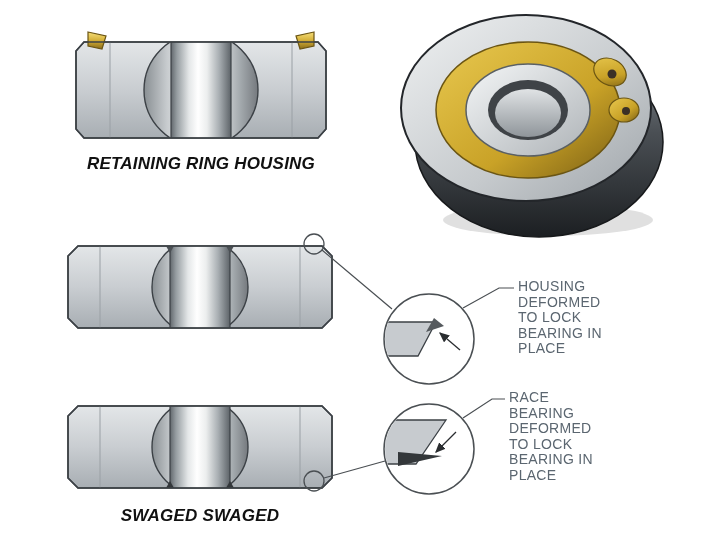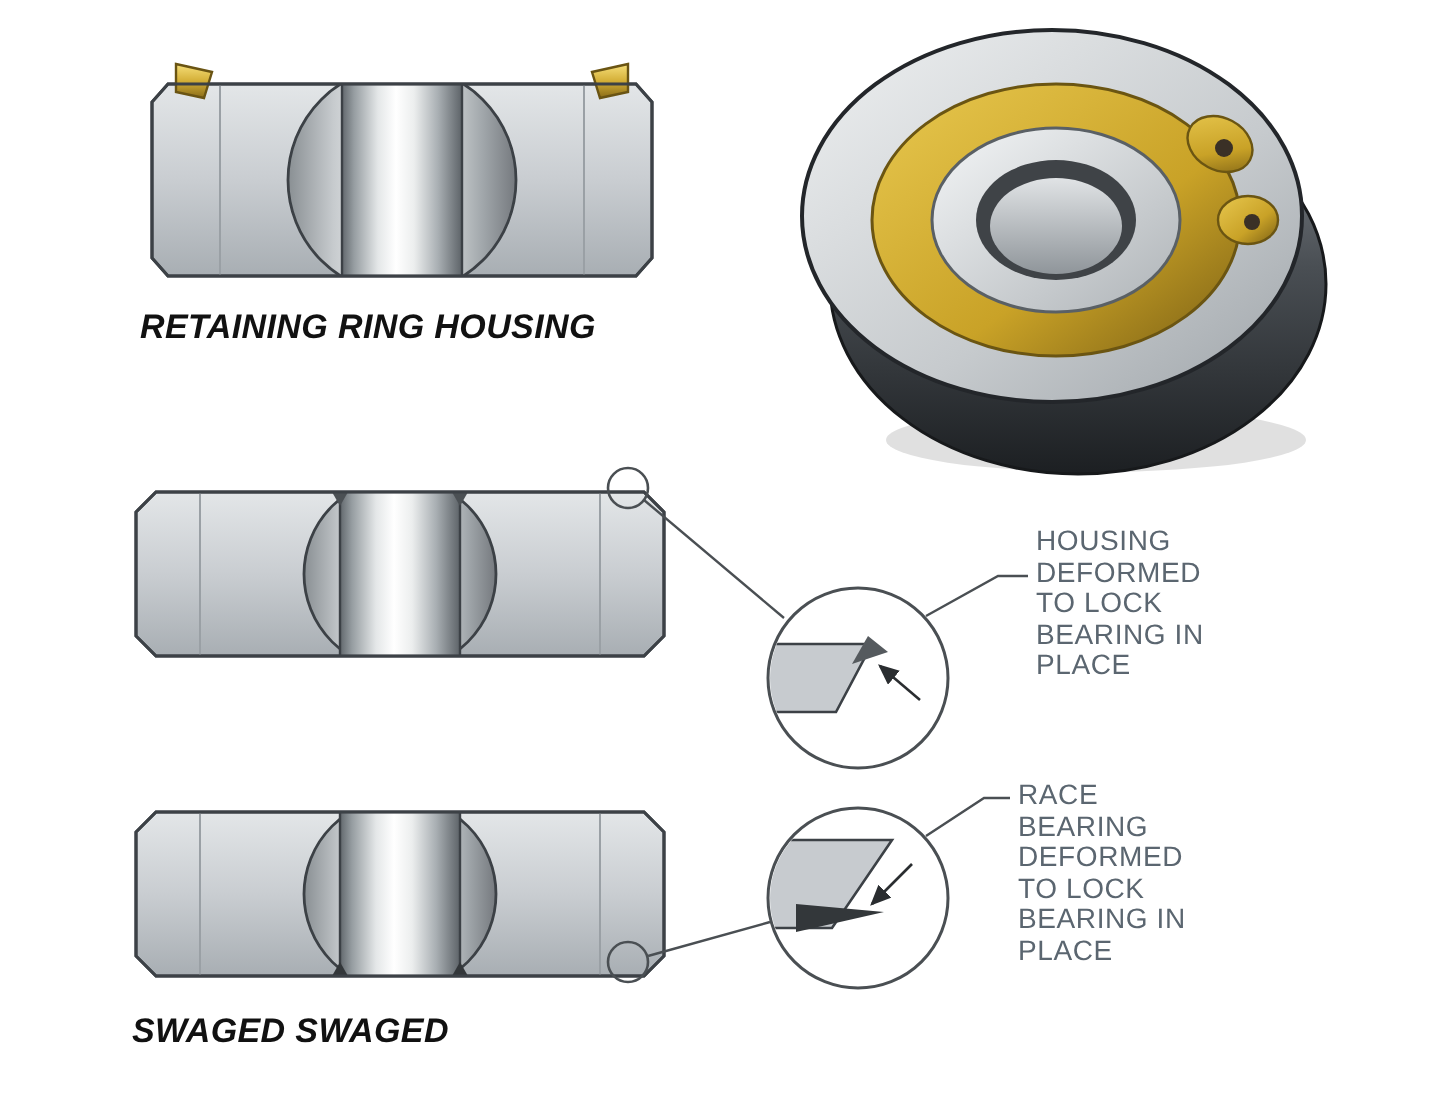--- a/index.html
+++ b/index.html
@@ -2,21 +2,21 @@
 <html style="--background: #ffffff; --gold_accent: #d4af37; --housing_gray: #c7cbcf; --outline: #3c4146; --callout_text: #5b6670; --label_text: #111111;"><head>
 <meta charset="utf-8">
 <style>
   html,body{margin:0;padding:0;background:#fff;}
   .canvas{
     position:relative;width:720px;height:556px;background:var(--background,#fff);
     font-family:"Liberation Sans",sans-serif;overflow:hidden;
   }
   .abs{position:absolute;}
   .section-label{
-    position:absolute;
+    position:absolute;text-align:center;
     font-weight:700;font-style:italic;font-size:17px;letter-spacing:.2px;
     color:var(--label_text,#111);
   }
   .callout{
     position:absolute;
     font-size:14px;line-height:15.5px;letter-spacing:.3px;
     color:var(--callout_text,#5b6670);
   }
   .callout span{display:block;}
   svg{display:block;}
@@ -229,21 +229,21 @@
     <g clip-path="url(#dc2)">
       <polygon points="2,18 64,18 34,62 2,62" fill="#c7cbcf" stroke="#3c4146" stroke-width="1.3"></polygon>
       <polygon points="16,64 60,54 16,50" fill="#33373a"></polygon>
     </g>
     <line x1="74" y1="30" x2="54" y2="50" stroke="#2a2d30" stroke-width="1.3" marker-end="url(#ar2)"></line>
   </svg>
 
   <div class="section-label" style="left:70px;top:154px;width:262px">RETAINING RING HOUSING</div>
   <div class="section-label" style="left:66px;top:506px;width:268px">SWAGED SWAGED</div>
 
-  <div class="callout" style="left:518px;top:263px;width:140px">
+  <div class="callout" style="left:518px;top:279px;width:140px">
     <span>HOUSING</span>
     <span>DEFORMED</span>
     <span>TO LOCK</span>
     <span>BEARING IN</span>
     <span>PLACE</span>
   </div>
   <div class="callout" style="left:509px;top:390px;width:140px">
     <span>RACE</span>
     <span>BEARING</span>
     <span>DEFORMED</span>

